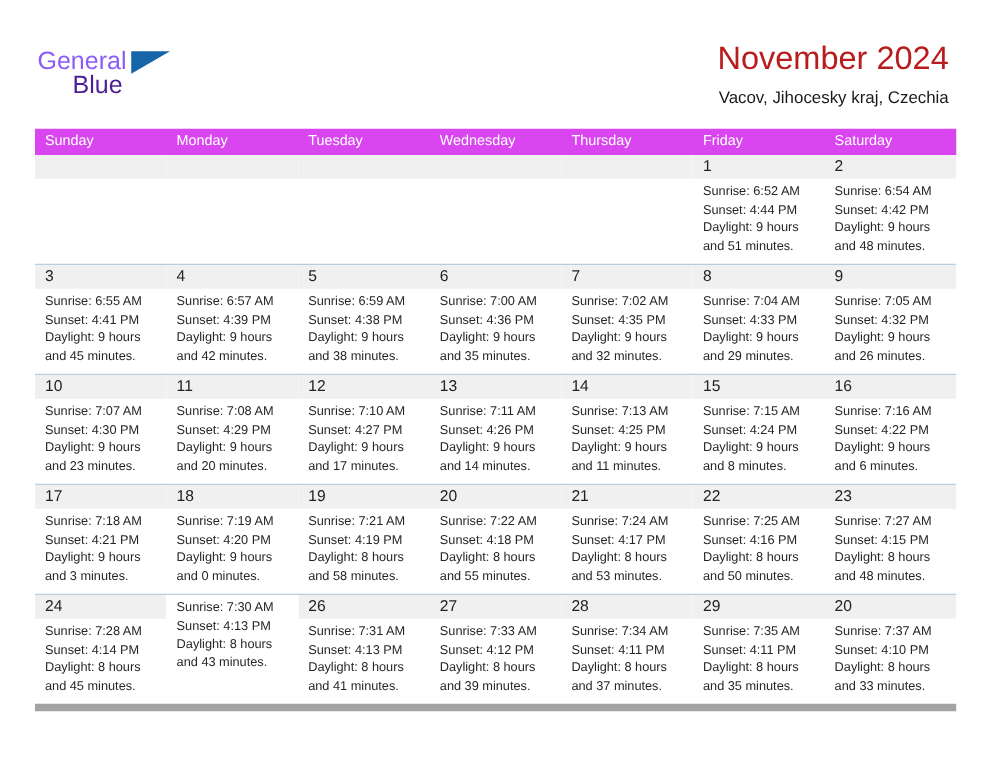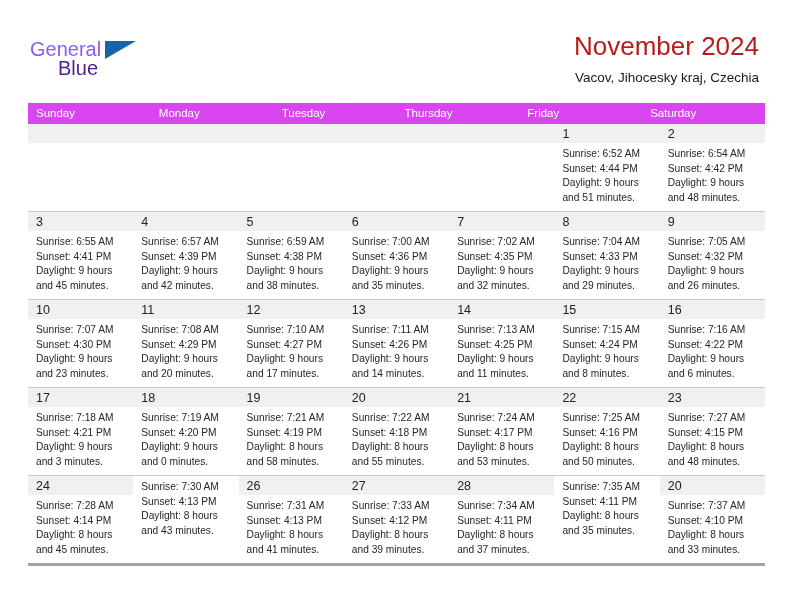--- a/index.html
+++ b/index.html
@@ -103,21 +103,21 @@
     box-sizing: border-box;
     white-space: nowrap;
     overflow: hidden;
   }
   .week {
     display: flex;
     border-bottom: 1px solid #b9cde0;
     height: 87px;
   }
   .week.last {
-    border-bottom: 3px solid #a3a3a3;
+    border-bottom: 6px solid #a3a3a3;
   }
   .daycell {
     flex: 1 1 0;
     box-sizing: border-box;
     position: relative;
     overflow: hidden;
   }
   .daynum-band {
     background: #f0f0f0;
     height: 19px;
@@ -157,20 +157,21 @@
       <div class="month-title">November 2024</div>
       <div class="location-sub">Vacov, Jihocesky kraj, Czechia</div>
     </div>
   </div>
 
   <div class="calendar">
     <div class="cal-head">
       <div class="hcell">Sunday</div>
       <div class="hcell">Monday</div>
       <div class="hcell">Tuesday</div>
+      <div class="hcell">Wednesday</div>
       <div class="hcell">Thursday</div>
       <div class="hcell">Friday</div>
       <div class="hcell">Saturday</div>
     </div>
     <div id="weeks-container">
         <div class="week">
           <div class="daycell empty">
             <div class="daynum-band"><span class="daynum"></span></div>
             <div class="daybody"></div>
           </div>
@@ -443,20 +444,21 @@
           <div class="daycell">
             <div class="daynum-band"><span class="daynum">28</span></div>
             <div class="daybody">
               <div class="dayline">Sunrise: 7:34 AM</div>
               <div class="dayline">Sunset: 4:11 PM</div>
               <div class="dayline">Daylight: 8 hours</div>
               <div class="dayline">and 37 minutes.</div>
             </div>
           </div>
           <div class="daycell">
+            <div class="daynum-band"><span class="daynum">29</span></div>
             <div class="daybody">
               <div class="dayline">Sunrise: 7:35 AM</div>
               <div class="dayline">Sunset: 4:11 PM</div>
               <div class="dayline">Daylight: 8 hours</div>
               <div class="dayline">and 35 minutes.</div>
             </div>
           </div>
           <div class="daycell">
             <div class="daynum-band"><span class="daynum">20</span></div>
             <div class="daybody">

